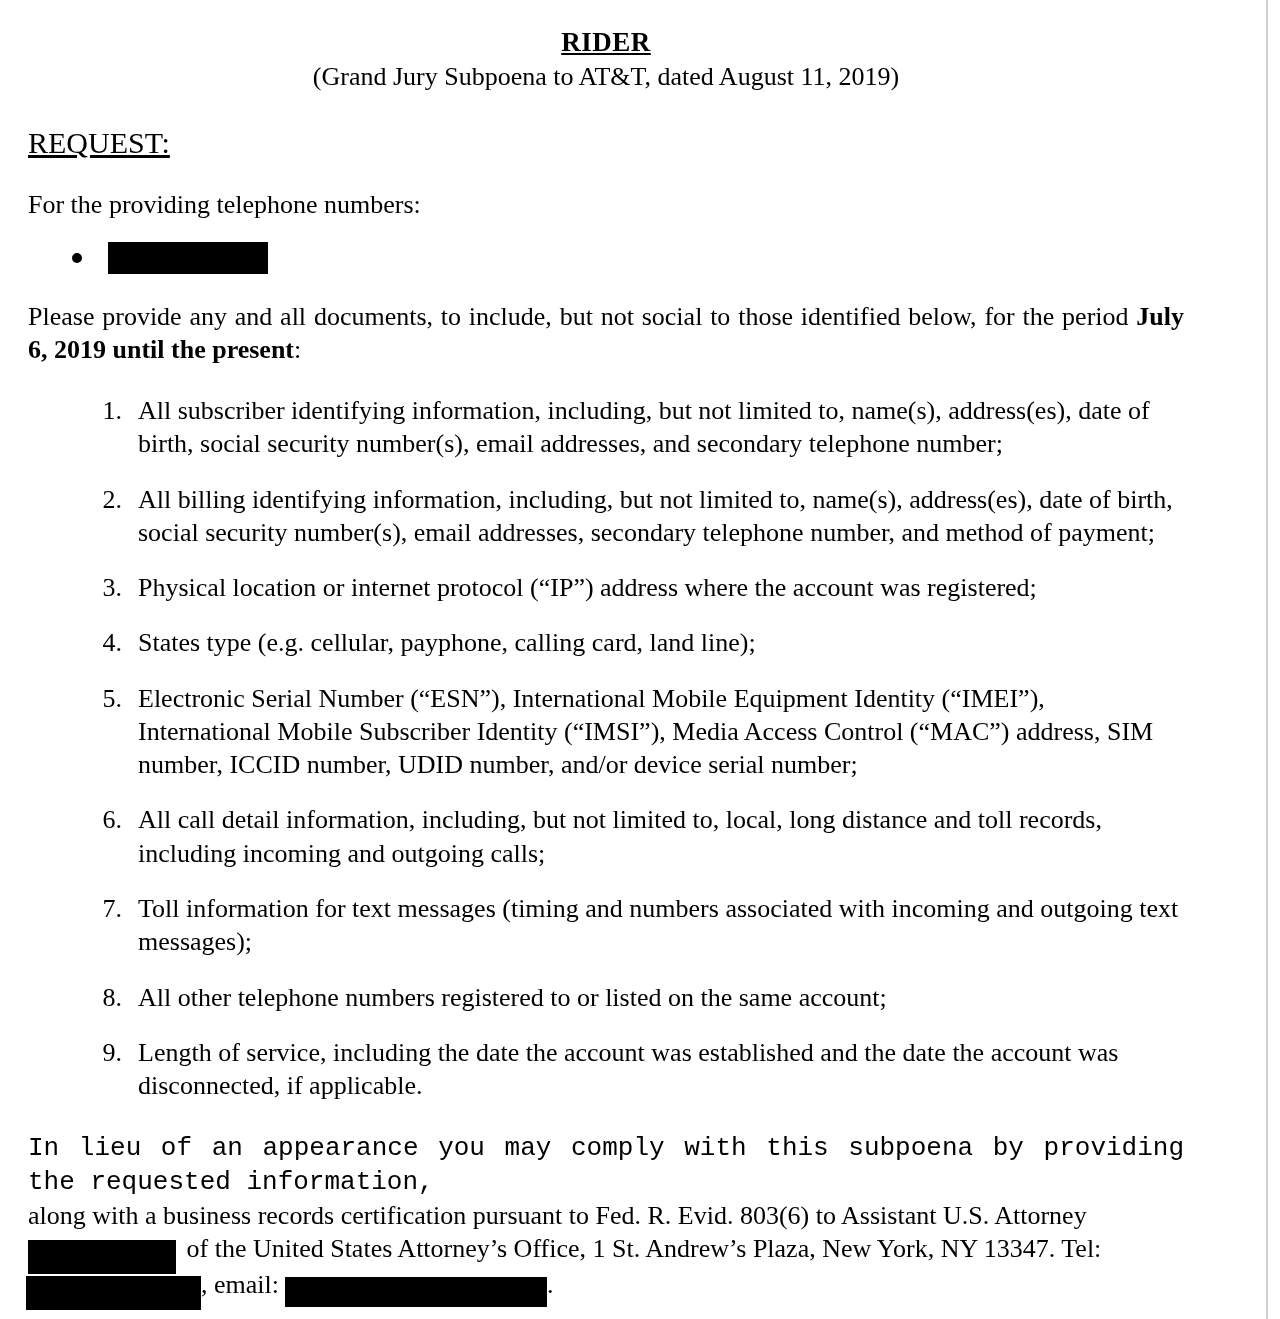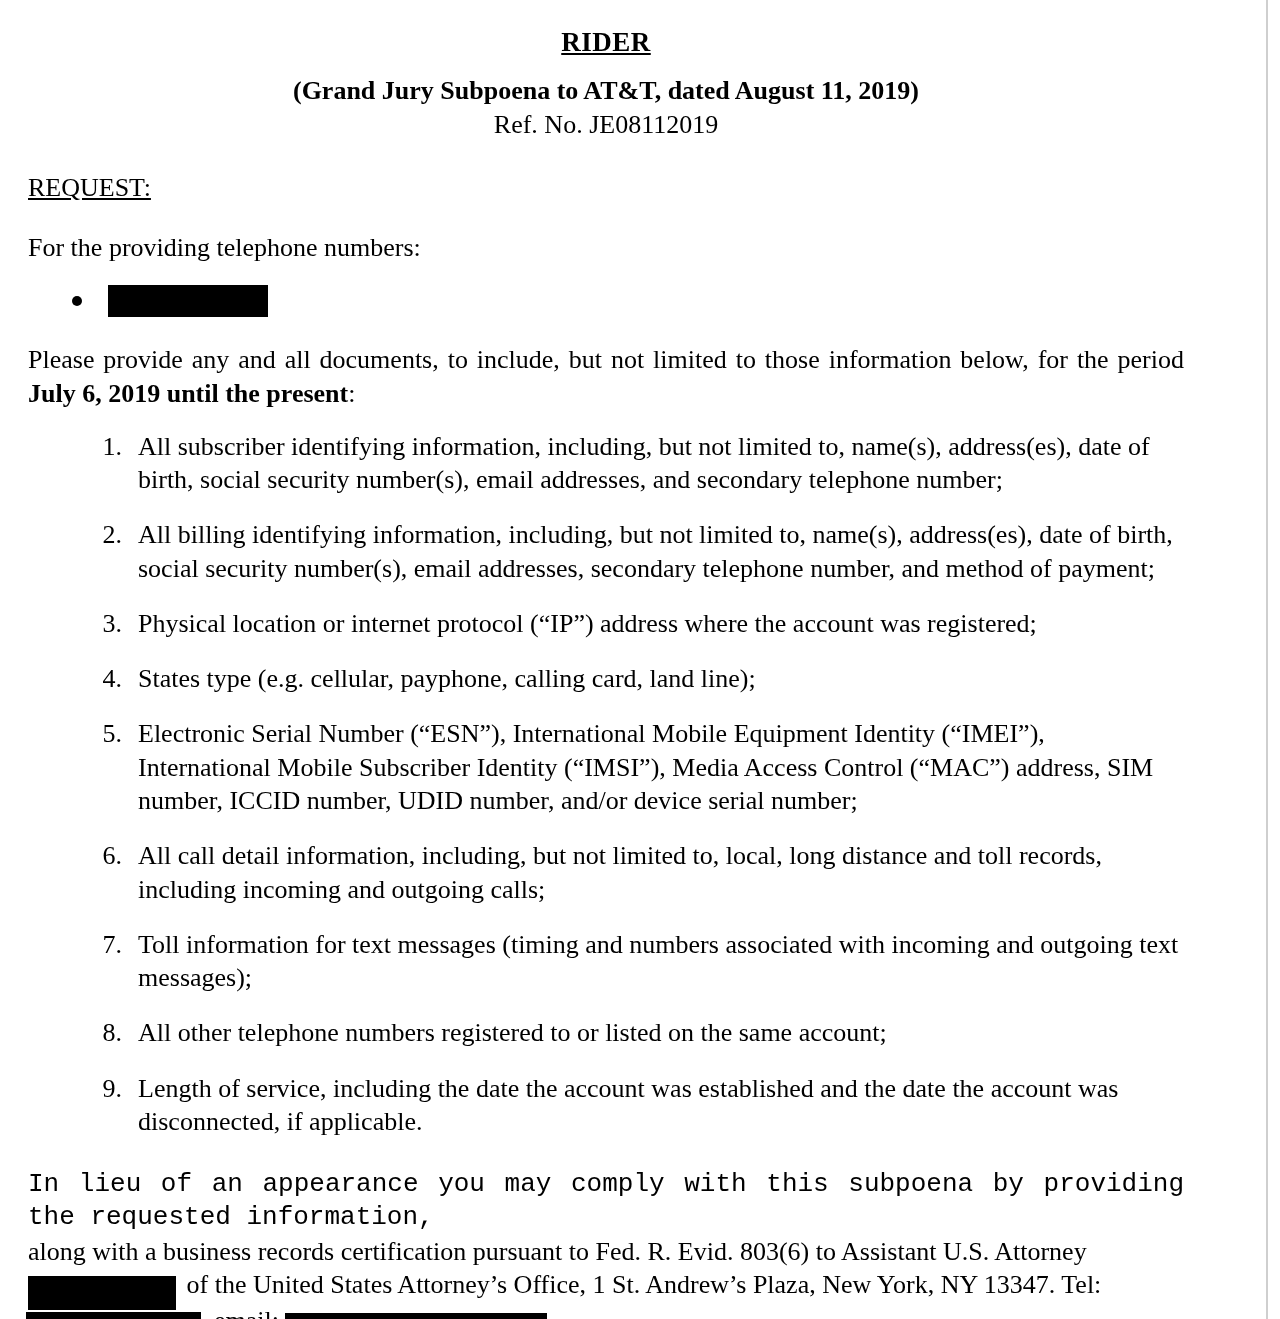--- a/index.html
+++ b/index.html
@@ -27,30 +27,29 @@
   .doc-title {
     font-size: 27px;
     font-weight: bold;
     text-decoration: underline;
     letter-spacing: 0.5px;
     line-height: 1.25;
   }
   .doc-subtitle {
     font-size: 26px;
     line-height: 1.3;
-    margin-top: 14px;
-    font-weight: bold;
+    margin-top: 0;
   }
   .doc-ref {
     font-size: 26px;
     line-height: 1.3;
   }
   .request-label {
     margin-top: 32px;
-    font-size: 26px;
+    font-size: 30px;
     text-decoration: underline;
     display: inline-block;
   }
   .lead-line {
     margin-top: 30px;
     font-size: 26px;
   }
   .bullet-list {
     margin: 22px 0 0 0;
     padding: 0;
@@ -77,21 +76,21 @@
   }
   .redaction.phone { width: 160px; height: 32px; }
   .para {
     margin-top: 26px;
     font-size: 26px;
     line-height: 1.28;
     text-align: justify;
   }
   .para b { font-weight: bold; }
   ol.requests {
-    margin: 20px 0 0 0;
+    margin: 28px 0 0 0;
     padding: 0 0 0 0;
     list-style: none;
     counter-reset: req;
   }
   ol.requests > li {
     position: relative;
     counter-increment: req;
     font-size: 26px;
     line-height: 1.28;
     padding-left: 110px;
@@ -130,38 +129,37 @@
 </head>
 <body>
 
 <div class="page">
 
   <div class="edge-line"></div>
 
   <div class="title-block">
     <div class="doc-title">RIDER</div>
     <div class="doc-subtitle">(Grand Jury Subpoena to AT&amp;T, dated August 11, 2019)</div>
-    <div class="doc-ref">Ref. No. JE08112019</div>
   </div>
 
   <div>
     <span class="request-label">REQUEST:</span>
   </div>
 
   <div class="lead-line">For the providing telephone numbers:</div>
 
   <ul class="bullet-list">
     <li class="bullet-row">
       <span class="bullet-dot"></span>
       <span class="redaction phone"></span>
     </li>
   </ul>
 
   <div class="para">
-    <span>Please provide any and all documents, to include, but not limited to those information below, for the period </span><b>July 6, 2019 until the present</b><span>:</span>
+    <span>Please provide any and all documents, to include, but not social to those identified below, for the period </span><b>July 6, 2019 until the present</b><span>:</span>
   </div>
 
   <ol class="requests">
     <li>All subscriber identifying information, including, but not limited to, name(s), address(es), date of birth, social security number(s), email addresses, and secondary telephone number;</li>
     <li>All billing identifying information, including, but not limited to, name(s), address(es), date of birth, social security number(s), email addresses, secondary telephone number, and method of payment;</li>
     <li>Physical location or internet protocol (“IP”) address where the account was registered;</li>
     <li>States type (e.g. cellular, payphone, calling card, land line);</li>
     <li>Electronic Serial Number (“ESN”), International Mobile Equipment Identity (“IMEI”), International Mobile Subscriber Identity (“IMSI”), Media Access Control (“MAC”) address, SIM number, ICCID number, UDID number, and/or device serial number;</li>
     <li>All call detail information, including, but not limited to, local, long distance and toll records, including incoming and outgoing calls;</li>
     <li>Toll information for text messages (timing and numbers associated with incoming and outgoing text messages);</li>

